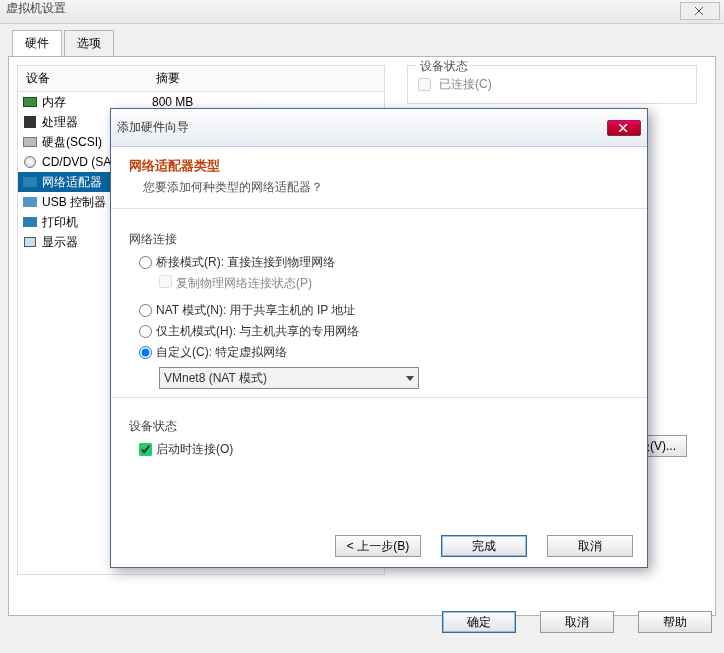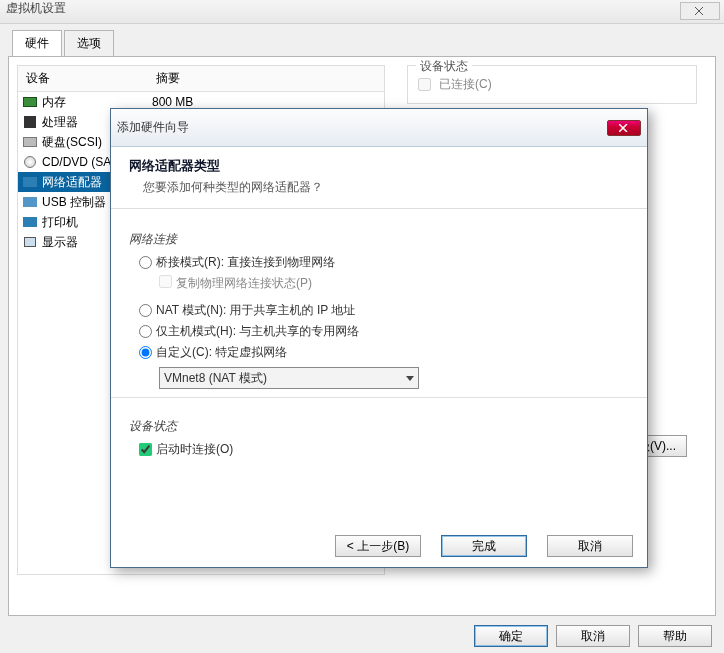--- a/index.html
+++ b/index.html
@@ -27,32 +27,32 @@
 .btnrow { position: absolute; bottom: 6px; left: 110px; display: flex; gap: 10px; }
 .btn { min-width: 72px; height: 22px; border: 1px solid #9a9a9a; background: linear-gradient(#fdfdfd,#e4e4e4); font-size: 12px; padding: 0 8px; display: inline-flex; align-items: center; justify-content: center; cursor: default; }
 
 .right-group { position: absolute; left: 398px; top: 8px; width: 290px; }
 .groupbox { border: 1px solid #ddd; padding: 10px 10px 10px 10px; margin-bottom: 8px; font-size: 12px; position: relative; }
 .groupbox .legend { position: absolute; top: -8px; left: 8px; background: #fff; padding: 0 4px; font-size: 12px; color: #555; }
 .chk { display: flex; gap: 4px; color: #888; font-size: 12px; }
 .chk input { margin-right: 4px; }
 .advbtn { position: absolute; right: 10px; top: 370px; }
 
-.footer { position: absolute; bottom: 6px; right: 12px; display: flex; gap: 8px; }
+.footer { position: absolute; bottom: 20px; right: 12px; display: flex; gap: 24px; }
 .footer .btn { min-width: 74px; }
 
 
 .modal { position: absolute; left: 110px; top: 108px; width: 538px; height: 460px; background: #fff; border: 1px solid #4a6a8a; box-shadow: 4px 4px 12px rgba(0,0,0,.35); z-index: 20; }
 .modal-title { height: 38px; background: linear-gradient(#fdfdfd,#e6ecf3); border-bottom: 1px solid #bcd; display: flex; align-items: center; padding: 0 6px; font-size: 12px; color: #333; }
 .modal-title .x { margin-left: auto; width: 34px; height: 16px; background: linear-gradient(#e07,#c03 40%,#a02); border: 1px solid #803030; border-radius: 2px; color: #fff; display: flex; align-items: center; justify-content: center; font-size: 11px; font-weight: bold; }
 .modal-head { padding: 10px 18px 12px 18px; border-bottom: 1px solid #ddd; }
-.modal-head h3 { font-size: 13px; font-weight: bold; color: #0f172a; margin-bottom: 4px; }
+.modal-head h3 { font-size: 13px; font-weight: bold; color: #c2410c; margin-bottom: 4px; }
 .modal-head p { font-size: 12px; color: #555; margin-left: 14px; }
 .modal-body { padding: 12px 18px; font-size: 12px; color: #333; }
-.section-title { color: #444; margin-bottom: 6px; margin-top: 10px; font-style: italic; }
+.section-title { color: #444; margin-bottom: 6px; margin-top: 10px; }
 .radio-row { display: flex; align-items: center; margin: 4px 0 4px 10px; gap: 4px; }
 .sub-chk { margin: 4px 0 10px 30px; color: #888; display: flex; align-items: flex-start; gap: 4px; }
 .sub-chk input[disabled] { opacity: .7; }
 .select { margin: 6px 0 0 30px; width: 260px; height: 22px; font-size: 12px; border: 1px solid #888; background: #f3f3f3; padding: 0 4px; display: flex; align-items: center; justify-content: space-between; }
 .select .arrow { border-left: 4px solid transparent; border-right: 4px solid transparent; border-top: 5px solid #444; }
 .dev-state { margin-top: 20px; }
 .dev-state .chk2 { margin: 4px 0 0 10px; display: flex; align-items: center; gap: 4px; }
 .dev-state input { accent-color: #2c7; }
 
 .modal-footer { position: absolute; bottom: 10px; right: 14px; display: flex; gap: 20px; }

